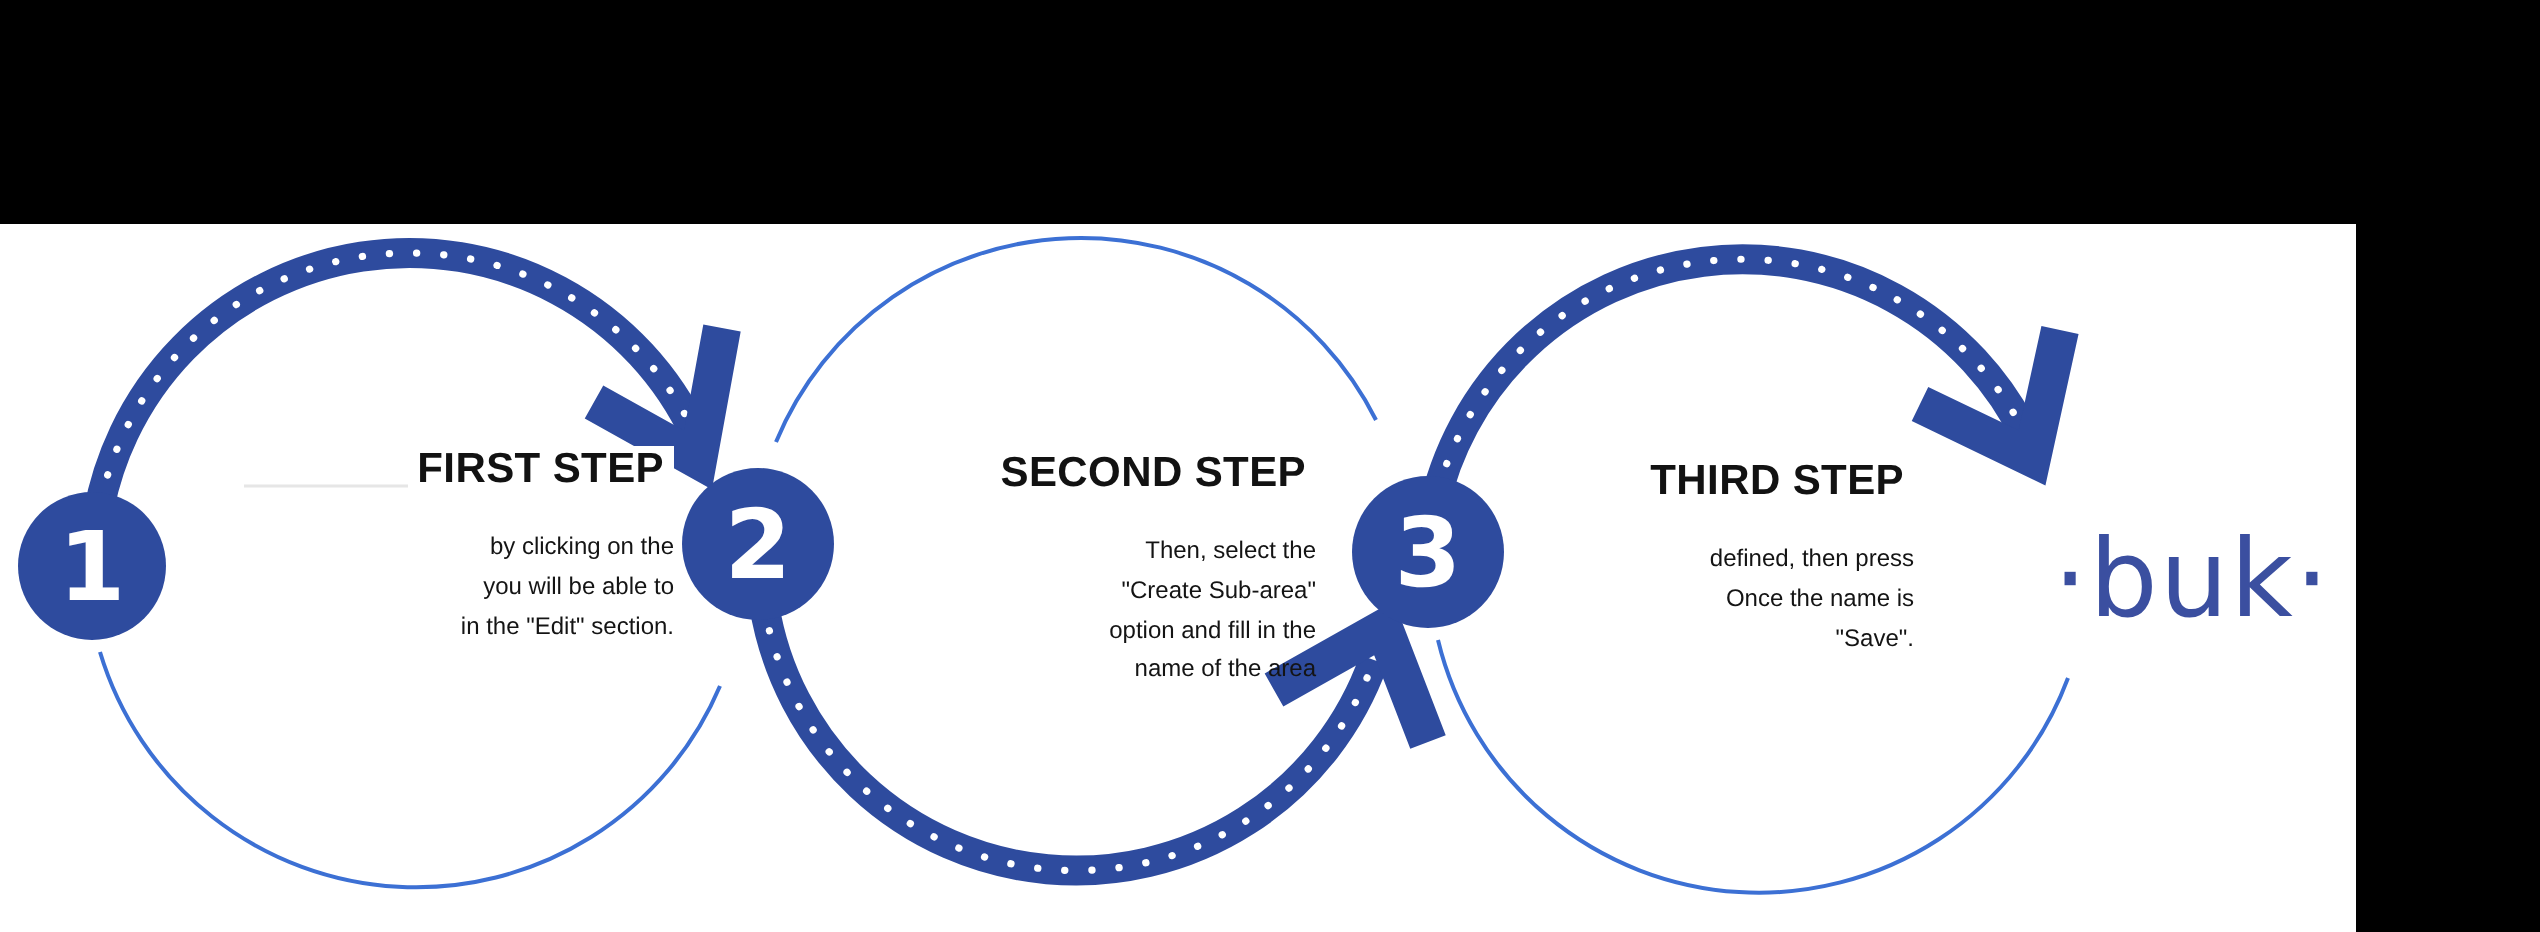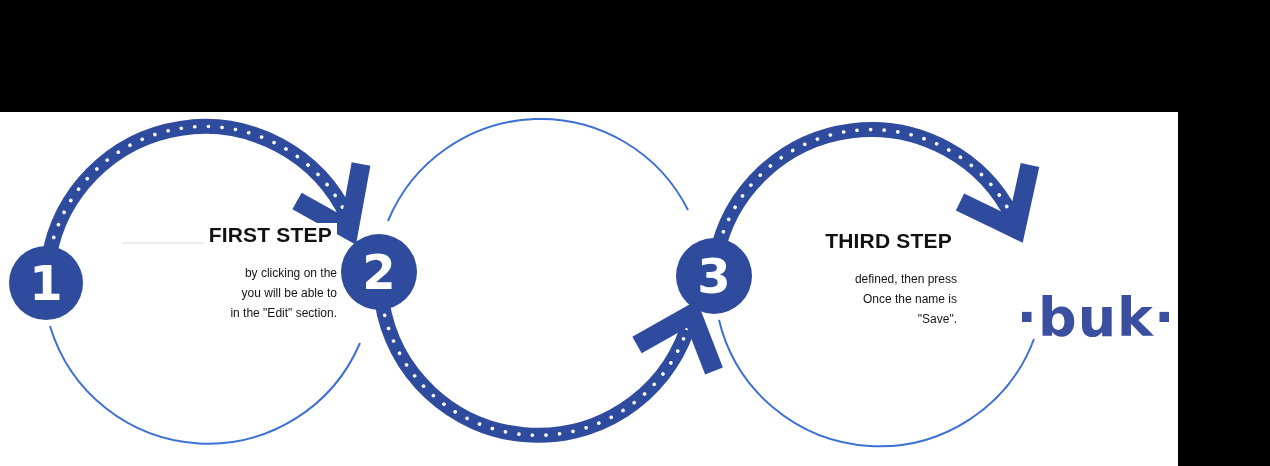--- a/index.html
+++ b/index.html
@@ -11,22 +11,22 @@
   .panel { position:absolute; left:0; top:112px; width:1178px; height:354px; background:#fff; }
   .panel svg { position:absolute; left:0; top:0; z-index:1; }
   .step { position:absolute; z-index:2; width:234px; text-align:right; color:#121212; }
   .step-title { font-size:21px; font-weight:700; letter-spacing:.2px; line-height:26px; }
   .step-title span { background:#fff; padding:0 5px; position:relative; }
   .step-desc { margin-top:16px; font-size:12px; line-height:19.8px; color:#141414; }
   .step1 { left:103px; top:110px; }
   .step2 { left:424px; top:112px; }
   .step3 { left:723px; top:116px; }
   .logo { position:absolute; z-index:2; left:1008px; top:150px; width:176px; text-align:center;
-          font-family:"DejaVu Sans", sans-serif; font-size:54px; font-weight:700;
-          letter-spacing:1px; line-height:56px;margin-top:28px; }
+          font-family:"DejaVu Sans", sans-serif; font-size:54px; font-weight:400;
+          letter-spacing:1px; line-height:56px; }
   svg text.num { font-family:"DejaVu Sans", sans-serif; font-weight:700; font-size:48px;
                  fill:#ffffff; text-anchor:middle; }
 </style>
 </head>
 <body>
 
 <div class="stage">
   <div class="bar-top"></div>
   <div class="bar-right"></div>
 
@@ -63,20 +63,31 @@
       <div class="step-title">
         <span>FIRST STEP</span>
       </div>
       <div class="step-desc">
           <div>by clicking on the</div>
           <div>you will be able to</div>
           <div>in the "Edit" section.</div>
         </div>
     </div>
 
+    <div class="step step2">
+      <div class="step-title">
+        <span>SECOND STEP</span>
+      </div>
+      <div class="step-desc">
+          <div>Then, select the</div>
+          <div>"Create Sub-area"</div>
+          <div>option and fill in the</div>
+          <div>name of the area</div>
+        </div>
+    </div>
 
     <div class="step step3">
       <div class="step-title">
         <span>THIRD STEP</span>
       </div>
       <div class="step-desc">
           <div>defined, then press</div>
           <div>Once the name is</div>
           <div>"Save".</div>
         </div>

